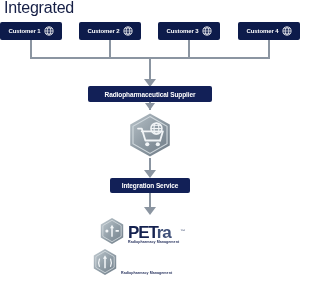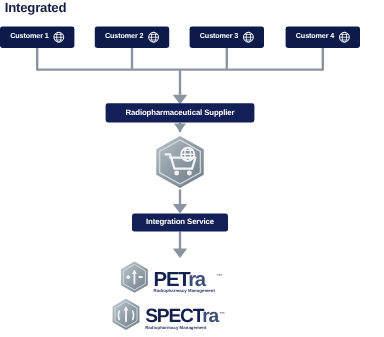--- a/index.html
+++ b/index.html
@@ -16,22 +16,22 @@
   #stage {
     position: absolute;
     left: 0; top: 0;
     width: 300px; height: 281px;
   }
   .abs { position: absolute; }
 
   
   #title {
     left: 4px; top: 1px;
-    font-size: 11px;
-    font-weight: bold;
+    font-size: 16px;
+    font-weight: normal;
     color: #151e45;
     letter-spacing: -0.2px;
     line-height: 13px;
     white-space: nowrap;
   }
 
   
   .cust-box {
     top: 22px;
     width: 62px; height: 18px;
@@ -262,18 +262,17 @@
       </defs>
       <polygon points="50,4 94,29 94,81 50,106 6,81 6,29" fill="url(#hexg3)"></polygon>
       <polygon points="50,13 86,34 86,76 50,97 14,76 14,34" fill="none" stroke="#d8dee2" stroke-width="3"></polygon>
       <g fill="#f2f5f7">
         <polygon points="50,28 58,42 53,42 53,80 47,80 47,42 42,42"></polygon>
       </g>
       <path d="M28 44 Q22 58 28 72" fill="none" stroke="#f2f5f7" stroke-width="5" stroke-linecap="round"></path>
       <path d="M72 44 Q78 58 72 72" fill="none" stroke="#f2f5f7" stroke-width="5" stroke-linecap="round"></path>
     </svg>
     <div class="prod-text">
-      <div class="prod-name"><span>SPECT</span><span class="lite">ra</span><span class="prod-tm">™</span></div>
       <div class="prod-sub">Radiopharmacy Management</div>
     </div>
   </div>
 
 </div>
 
 </body></html>

